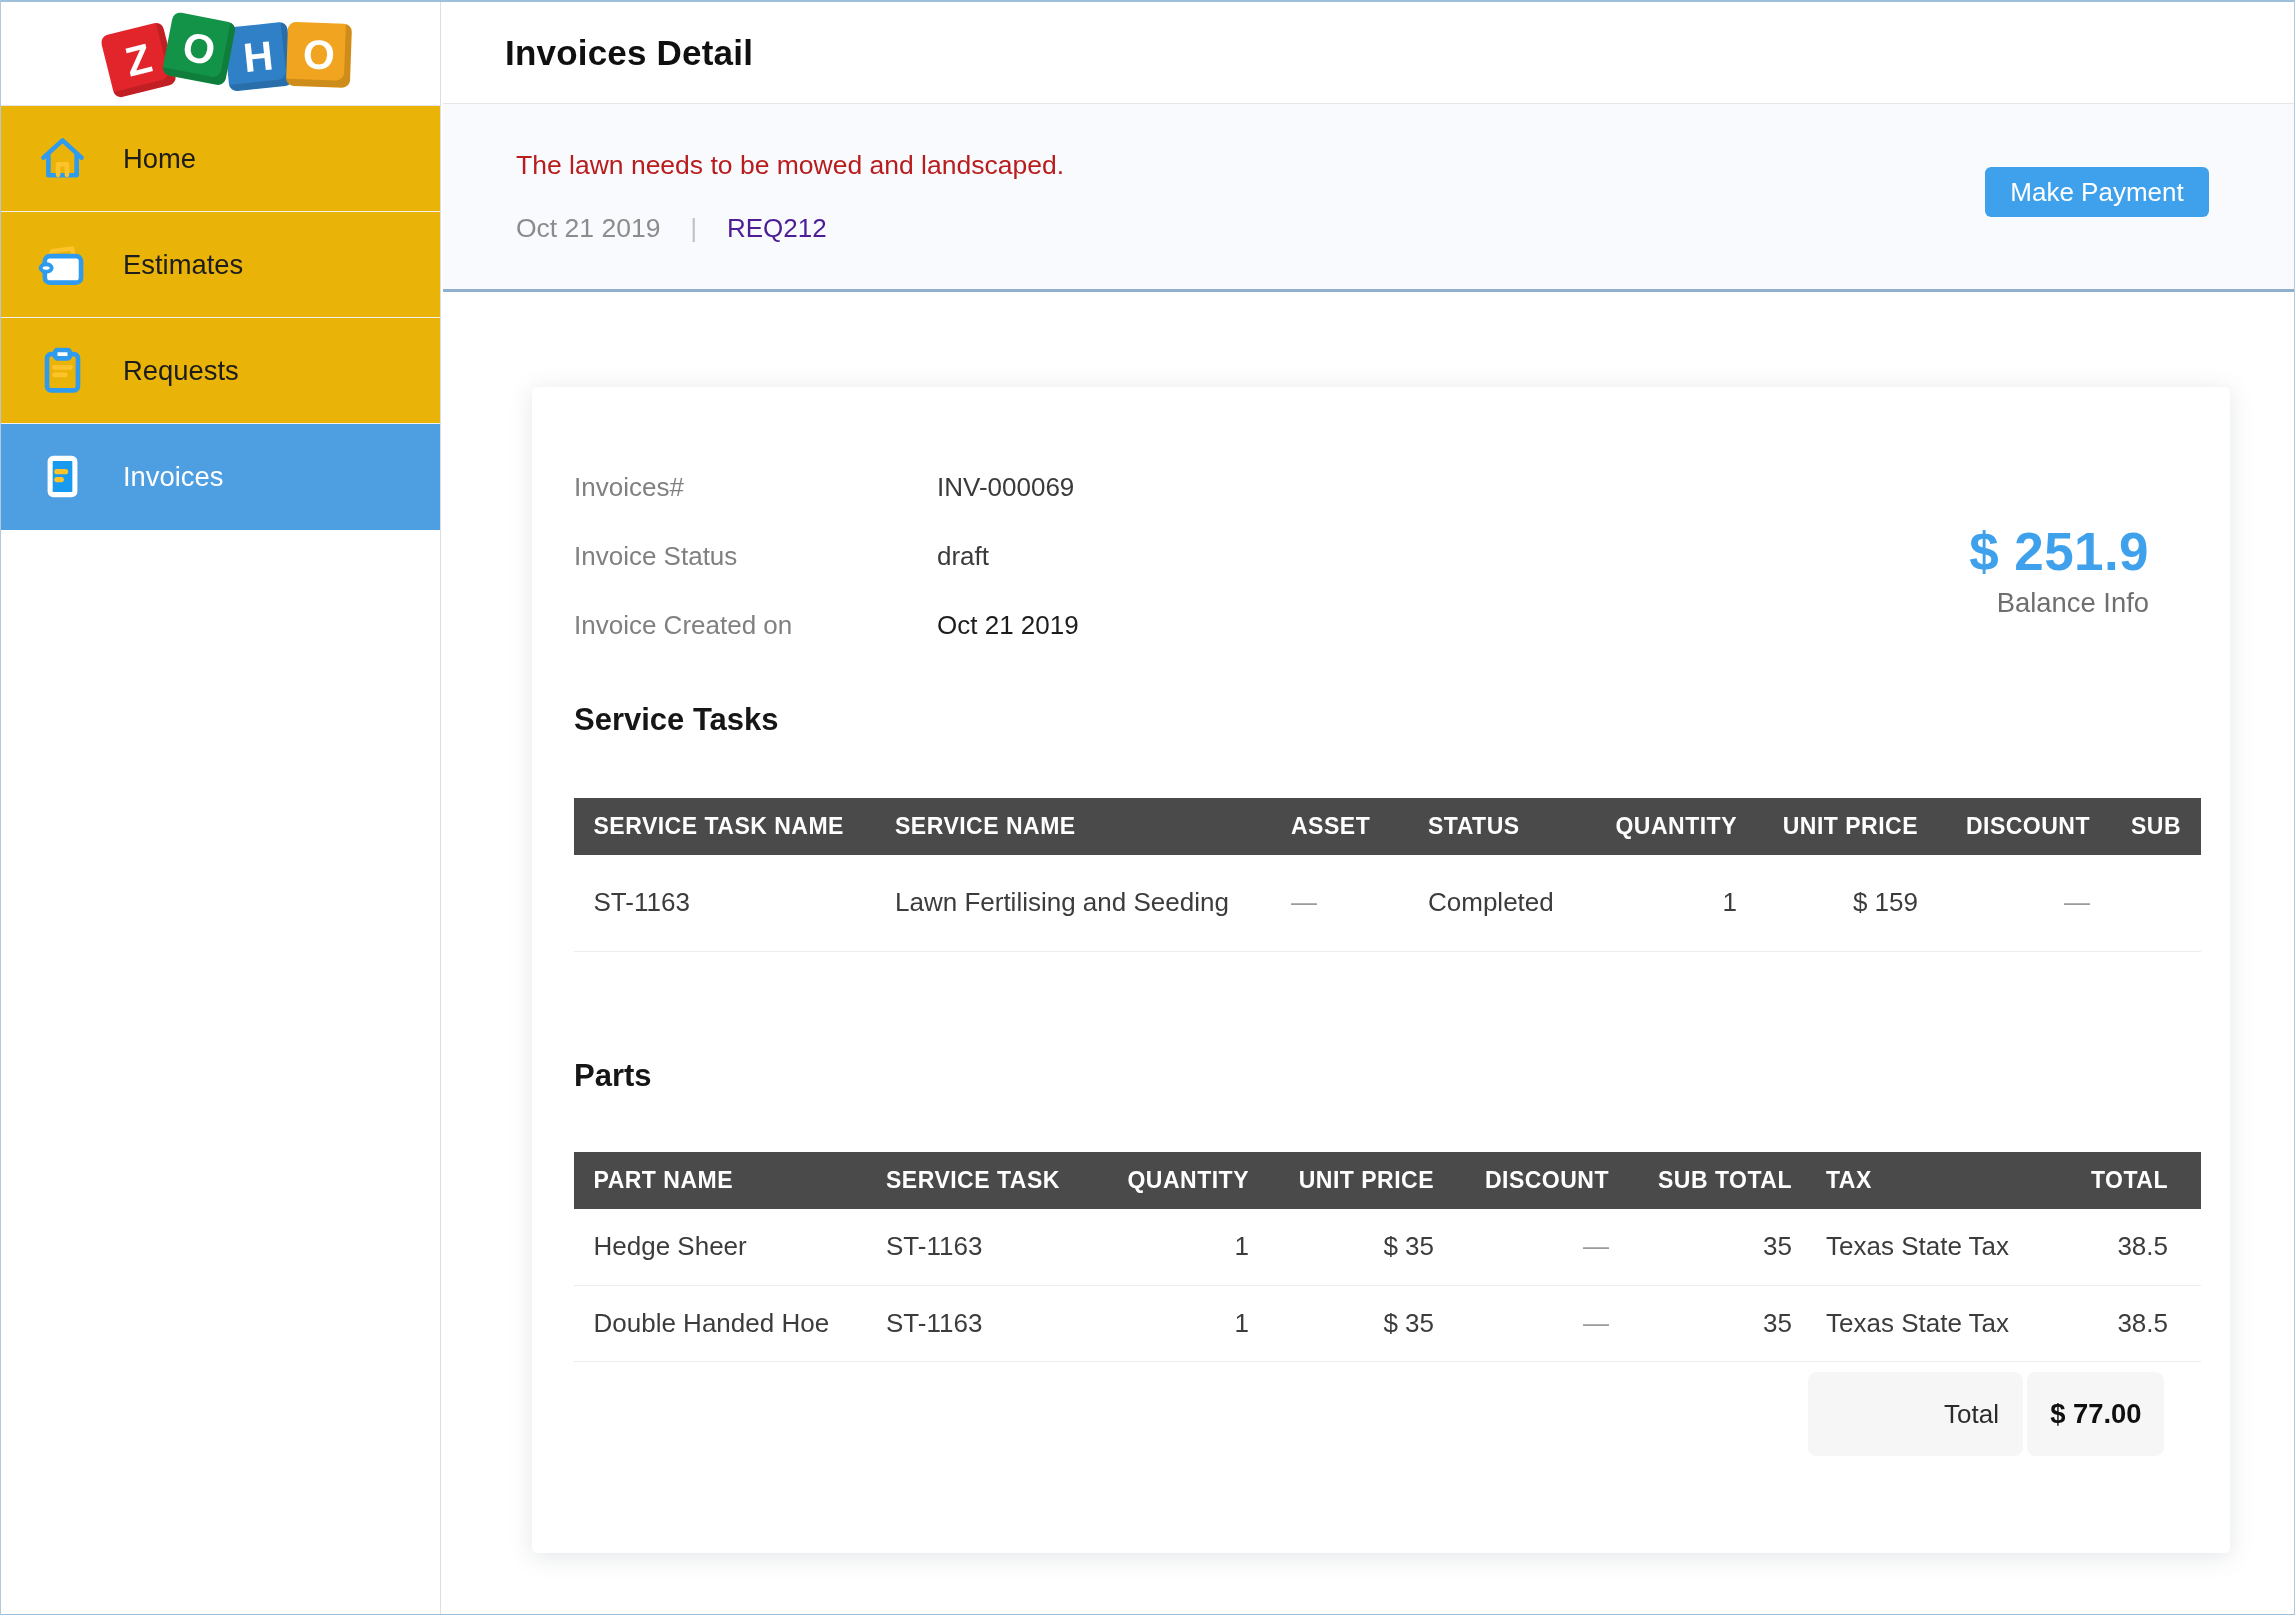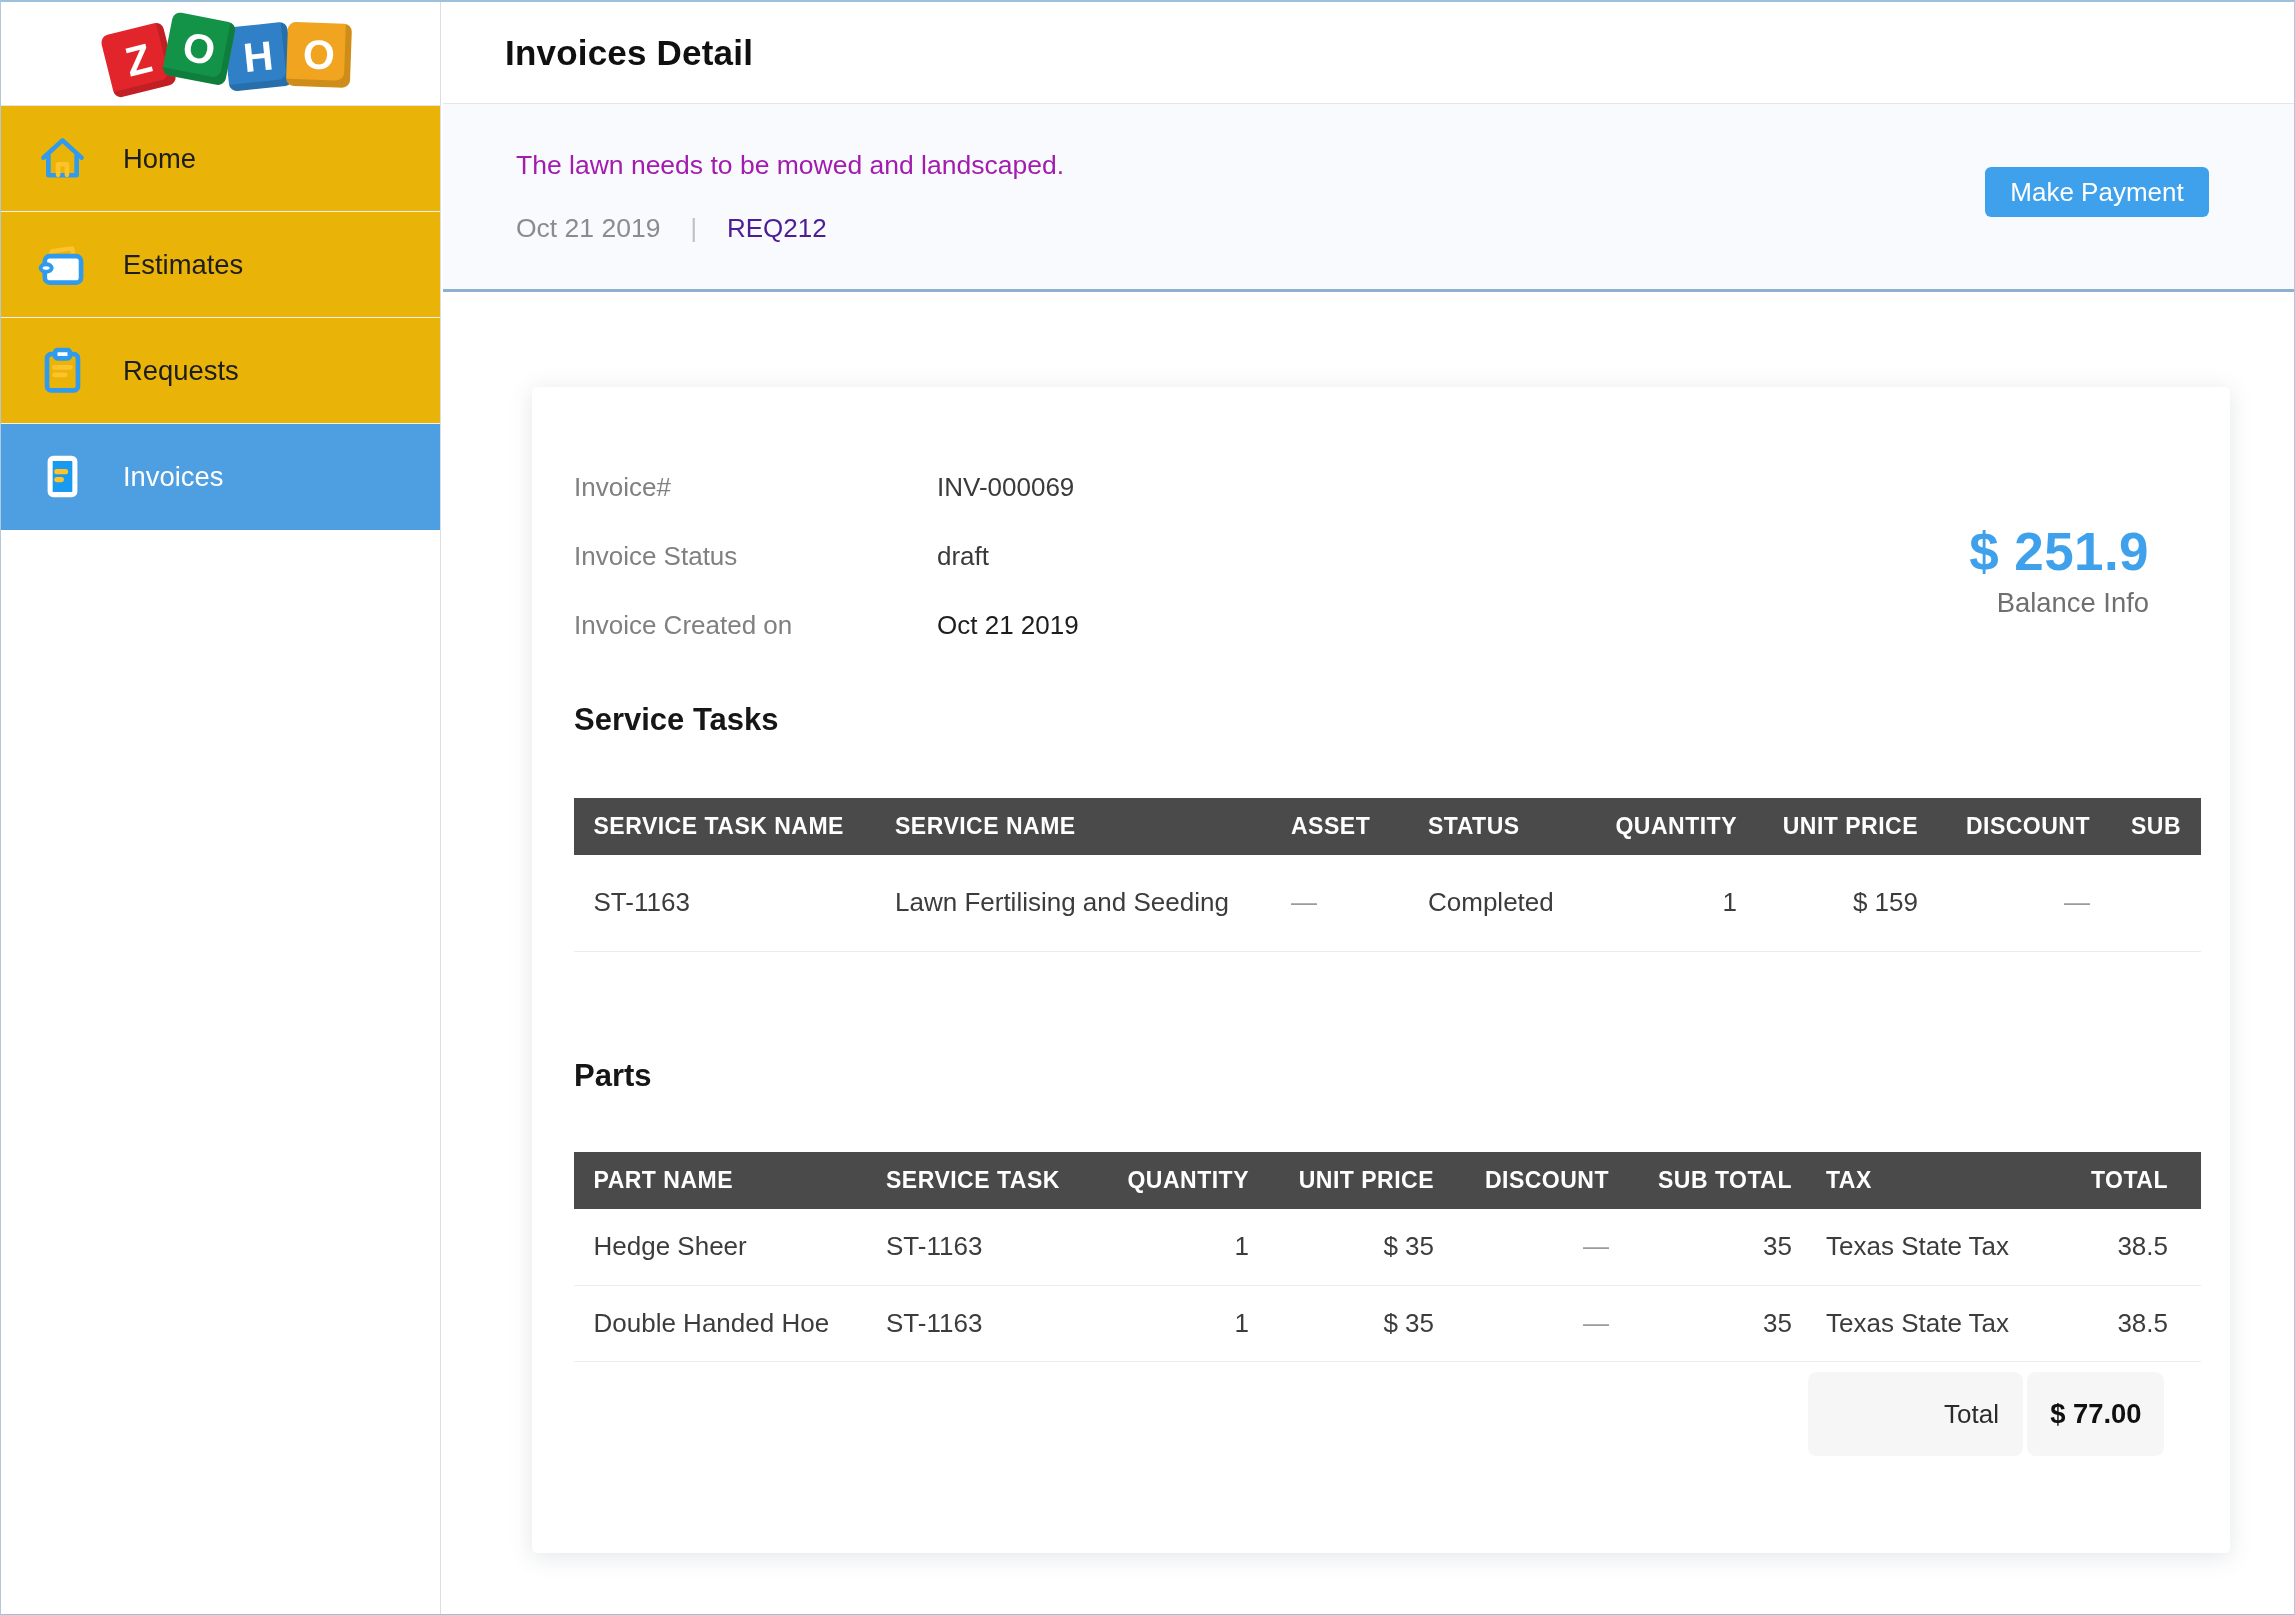--- a/index.html
+++ b/index.html
@@ -29,21 +29,21 @@
   }
   .nav-item .label { margin-left:34px; font-size:27.4px; color:#1d1d1d; }
   .nav-item.active { background:#4d9fe2; border-bottom:1.8px solid #4d9fe2; }
   .nav-item.active .label { color:#fff; }
   .nav-icon { width:53px; height:53px; flex:0 0 53px; }
   
   .main { position:absolute; left:442px; top:0; right:0; height:100%; }
   .topbar { height:102px; background:#fff; border-bottom:1.8px solid #e6e6e6; display:flex; align-items:center; padding-left:62px; }
   .topbar .title { font-size:35px; font-weight:700; color:#101010; letter-spacing:0.2px; }
   .banner { position:relative; height:188px; background:#f8fafd; border-bottom:3.5px solid #8fb0cc; padding-left:73px; }
-  .banner .desc { padding-top:46px; font-size:26.5px; color:#a21caf; }
+  .banner .desc { padding-top:46px; font-size:26.5px; color:#b91c1c; }
   .banner .meta { margin-top:32px; display:flex; align-items:center; font-size:26.5px; }
   .banner .date { color:#8c8c8c; }
   .banner .pipe { color:#c0c0c0; margin:0 30px; font-size:25px; }
   .banner .req-link { color:#4c1d95; font-size:26px; cursor:pointer; }
   .pay-btn {
     position:absolute; right:85px; top:63px; width:224px; height:50px;
     background:#3fa1eb; border:none; border-radius:6.2px; color:#fff; font-size:26px;
     font-family:inherit; cursor:pointer; display:flex; align-items:center; justify-content:center;
   }
   
@@ -172,21 +172,21 @@
         <span class="req-link">REQ212</span>
       </div>
       <button class="pay-btn">Make Payment</button>
     </div>
   </div>
 
   <div class="card">
 
     <div class="fields">
       <div class="field-row">
-        <span class="f-label">Invoice#</span>
+        <span class="f-label">Invoices#</span>
         <span class="f-value">INV-000069</span>
       </div>
       <div class="field-row">
         <span class="f-label">Invoice Status</span>
         <span class="f-value">draft</span>
       </div>
       <div class="field-row created">
         <span class="f-label">Invoice Created on</span>
         <span class="f-value">Oct 21 2019</span>
       </div>

